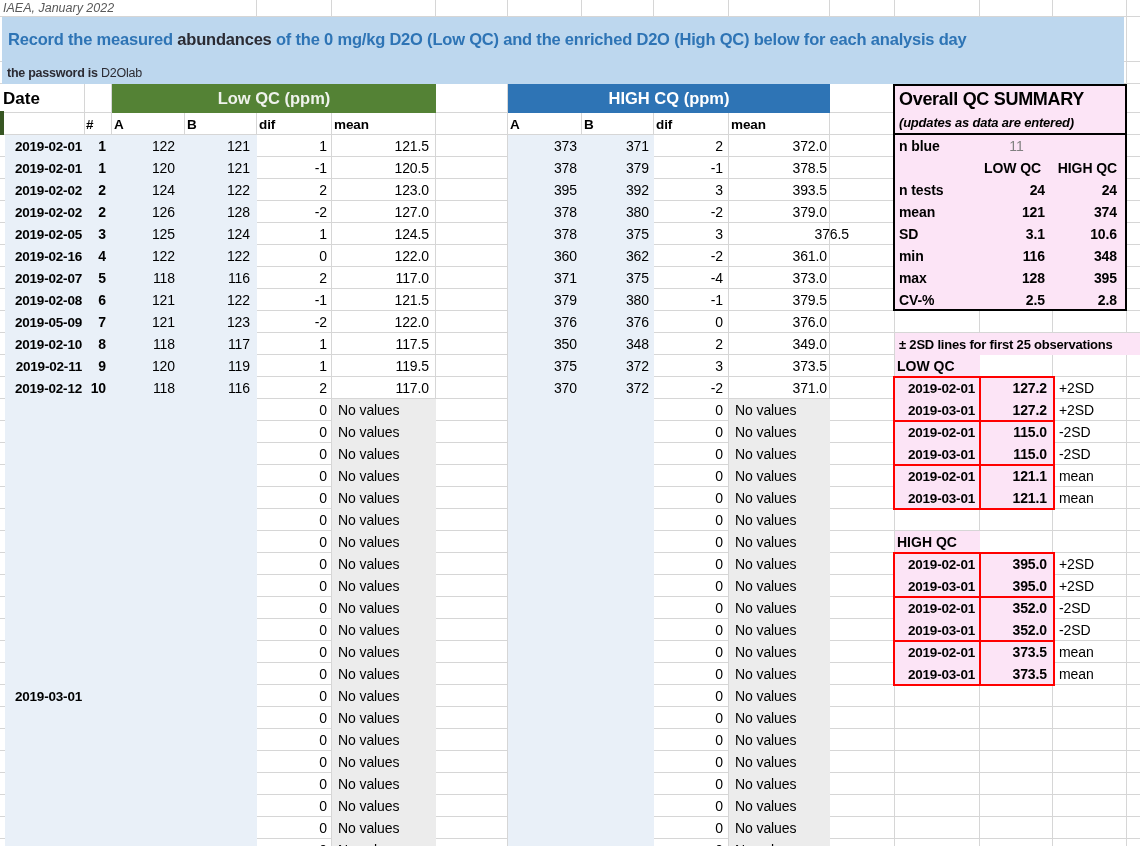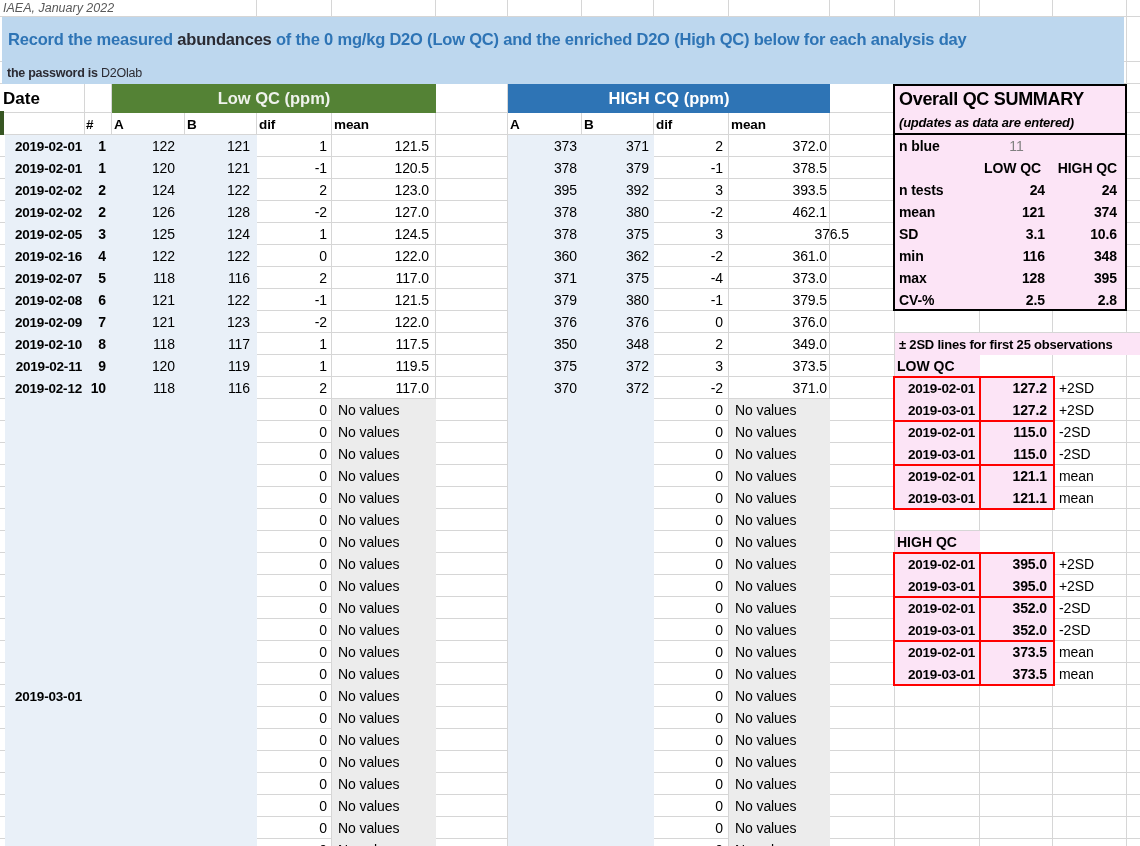--- a/index.html
+++ b/index.html
@@ -174,21 +174,21 @@
       <div class="cell ra" style="left: 729px; top: 179px; width: 101px; height: 22px; padding-right: 3px;">393.5</div>
       <div class="cell ra b" style="left: 4px; top: 201px; width: 81px; height: 22px; padding-right: 3px; font-size: 13.5px; letter-spacing: -0.2px;">2019-02-02</div>
       <div class="cell ra b" style="left: 85px; top: 201px; width: 27px; height: 22px; padding-right: 6px;">2</div>
       <div class="cell ra" style="left: 112px; top: 201px; width: 73px; height: 22px; padding-right: 10px;">126</div>
       <div class="cell ra" style="left: 185px; top: 201px; width: 72px; height: 22px; padding-right: 7px;">128</div>
       <div class="cell ra" style="left: 257px; top: 201px; width: 75px; height: 22px; padding-right: 5px;">-2</div>
       <div class="cell ra" style="left: 332px; top: 201px; width: 104px; height: 22px; padding-right: 7px;">127.0</div>
       <div class="cell ra" style="left: 508px; top: 201px; width: 74px; height: 22px; padding-right: 5px;">378</div>
       <div class="cell ra" style="left: 582px; top: 201px; width: 72px; height: 22px; padding-right: 5px;">380</div>
       <div class="cell ra" style="left: 654px; top: 201px; width: 75px; height: 22px; padding-right: 6px;">-2</div>
-      <div class="cell ra" style="left: 729px; top: 201px; width: 101px; height: 22px; padding-right: 3px;">462.1</div>
+      <div class="cell ra" style="left: 729px; top: 201px; width: 101px; height: 22px; padding-right: 3px;">379.0</div>
       <div class="cell ra b" style="left: 4px; top: 223px; width: 81px; height: 22px; padding-right: 3px; font-size: 13.5px; letter-spacing: -0.2px;">2019-02-05</div>
       <div class="cell ra b" style="left: 85px; top: 223px; width: 27px; height: 22px; padding-right: 6px;">3</div>
       <div class="cell ra" style="left: 112px; top: 223px; width: 73px; height: 22px; padding-right: 10px;">125</div>
       <div class="cell ra" style="left: 185px; top: 223px; width: 72px; height: 22px; padding-right: 7px;">124</div>
       <div class="cell ra" style="left: 257px; top: 223px; width: 75px; height: 22px; padding-right: 5px;">1</div>
       <div class="cell ra" style="left: 332px; top: 223px; width: 104px; height: 22px; padding-right: 7px;">124.5</div>
       <div class="cell ra" style="left: 508px; top: 223px; width: 74px; height: 22px; padding-right: 5px;">378</div>
       <div class="cell ra" style="left: 582px; top: 223px; width: 72px; height: 22px; padding-right: 5px;">375</div>
       <div class="cell ra" style="left: 654px; top: 223px; width: 75px; height: 22px; padding-right: 6px;">3</div>
       <div class="cell ra" style="left: 761px; top: 223px; width: 101px; height: 22px; padding-right: 13px;">376.5</div>
@@ -215,21 +215,21 @@
       <div class="cell ra b" style="left: 4px; top: 289px; width: 81px; height: 22px; padding-right: 3px; font-size: 13.5px; letter-spacing: -0.2px;">2019-02-08</div>
       <div class="cell ra b" style="left: 85px; top: 289px; width: 27px; height: 22px; padding-right: 6px;">6</div>
       <div class="cell ra" style="left: 112px; top: 289px; width: 73px; height: 22px; padding-right: 10px;">121</div>
       <div class="cell ra" style="left: 185px; top: 289px; width: 72px; height: 22px; padding-right: 7px;">122</div>
       <div class="cell ra" style="left: 257px; top: 289px; width: 75px; height: 22px; padding-right: 5px;">-1</div>
       <div class="cell ra" style="left: 332px; top: 289px; width: 104px; height: 22px; padding-right: 7px;">121.5</div>
       <div class="cell ra" style="left: 508px; top: 289px; width: 74px; height: 22px; padding-right: 5px;">379</div>
       <div class="cell ra" style="left: 582px; top: 289px; width: 72px; height: 22px; padding-right: 5px;">380</div>
       <div class="cell ra" style="left: 654px; top: 289px; width: 75px; height: 22px; padding-right: 6px;">-1</div>
       <div class="cell ra" style="left: 729px; top: 289px; width: 101px; height: 22px; padding-right: 3px;">379.5</div>
-      <div class="cell ra b" style="left: 4px; top: 311px; width: 81px; height: 22px; padding-right: 3px; font-size: 13.5px; letter-spacing: -0.2px;">2019-02-09</div>
+      <div class="cell ra b" style="left: 4px; top: 311px; width: 81px; height: 22px; padding-right: 3px; font-size: 13.5px; letter-spacing: -0.2px;">2019-05-09</div>
       <div class="cell ra b" style="left: 85px; top: 311px; width: 27px; height: 22px; padding-right: 6px;">7</div>
       <div class="cell ra" style="left: 112px; top: 311px; width: 73px; height: 22px; padding-right: 10px;">121</div>
       <div class="cell ra" style="left: 185px; top: 311px; width: 72px; height: 22px; padding-right: 7px;">123</div>
       <div class="cell ra" style="left: 257px; top: 311px; width: 75px; height: 22px; padding-right: 5px;">-2</div>
       <div class="cell ra" style="left: 332px; top: 311px; width: 104px; height: 22px; padding-right: 7px;">122.0</div>
       <div class="cell ra" style="left: 508px; top: 311px; width: 74px; height: 22px; padding-right: 5px;">376</div>
       <div class="cell ra" style="left: 582px; top: 311px; width: 72px; height: 22px; padding-right: 5px;">376</div>
       <div class="cell ra" style="left: 654px; top: 311px; width: 75px; height: 22px; padding-right: 6px;">0</div>
       <div class="cell ra" style="left: 729px; top: 311px; width: 101px; height: 22px; padding-right: 3px;">376.0</div>
       <div class="cell ra b" style="left: 4px; top: 333px; width: 81px; height: 22px; padding-right: 3px; font-size: 13.5px; letter-spacing: -0.2px;">2019-02-10</div>

